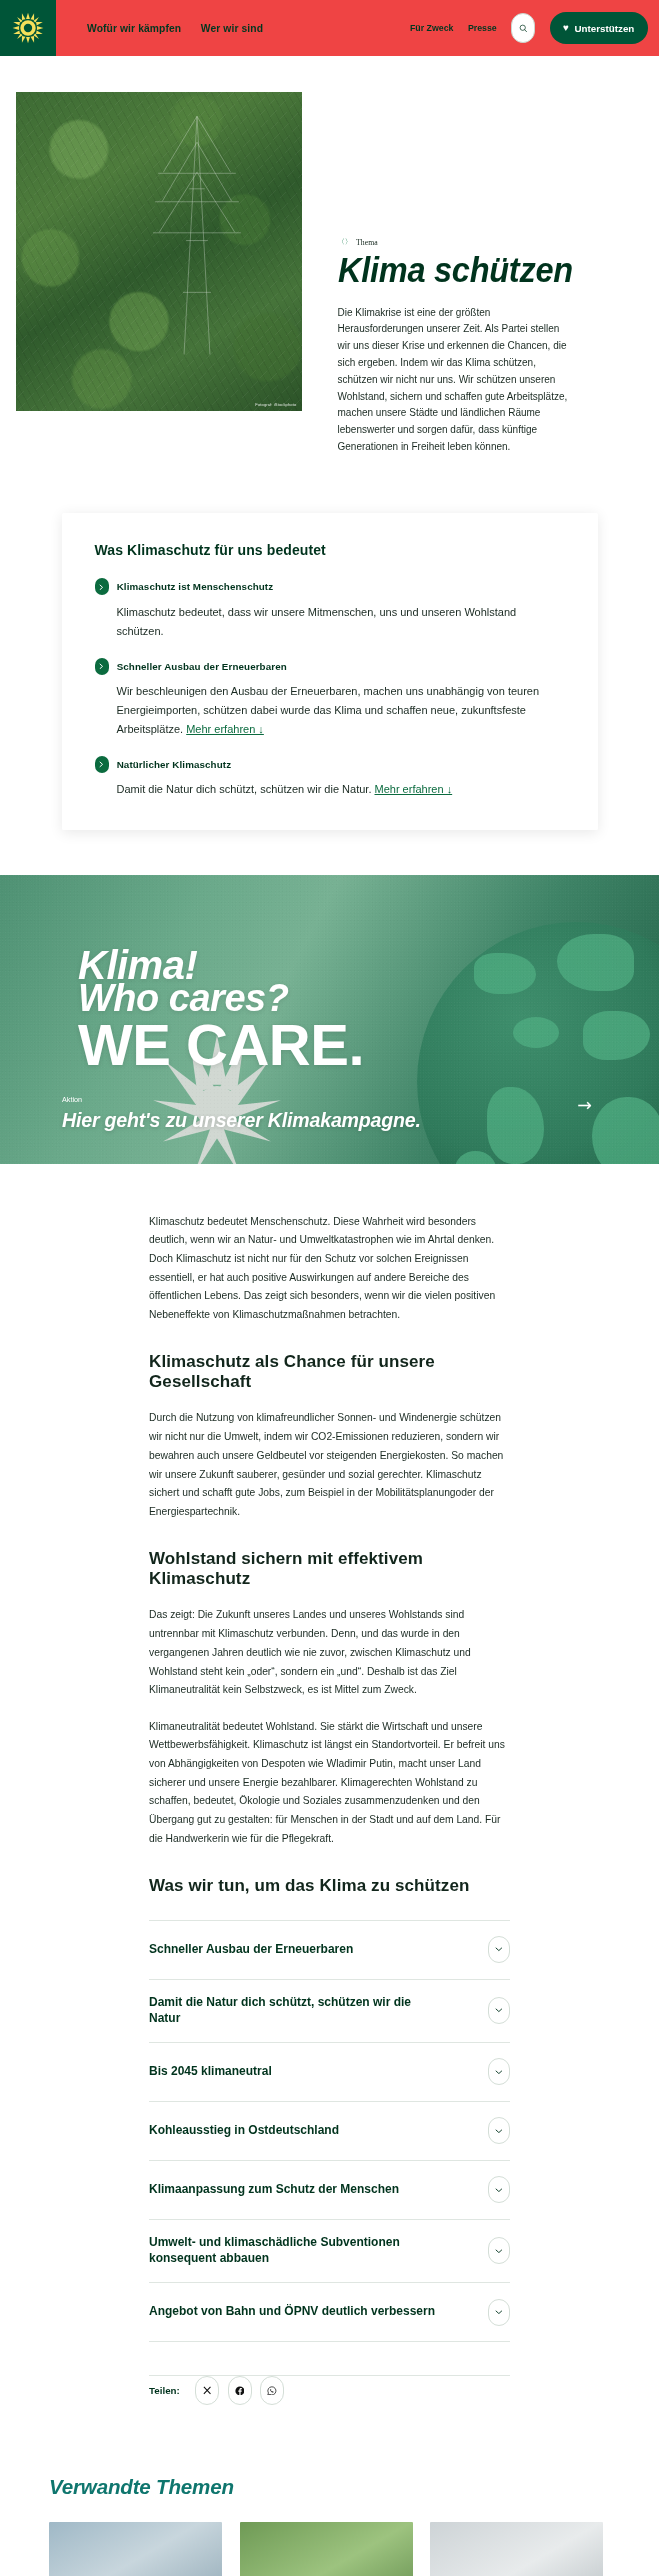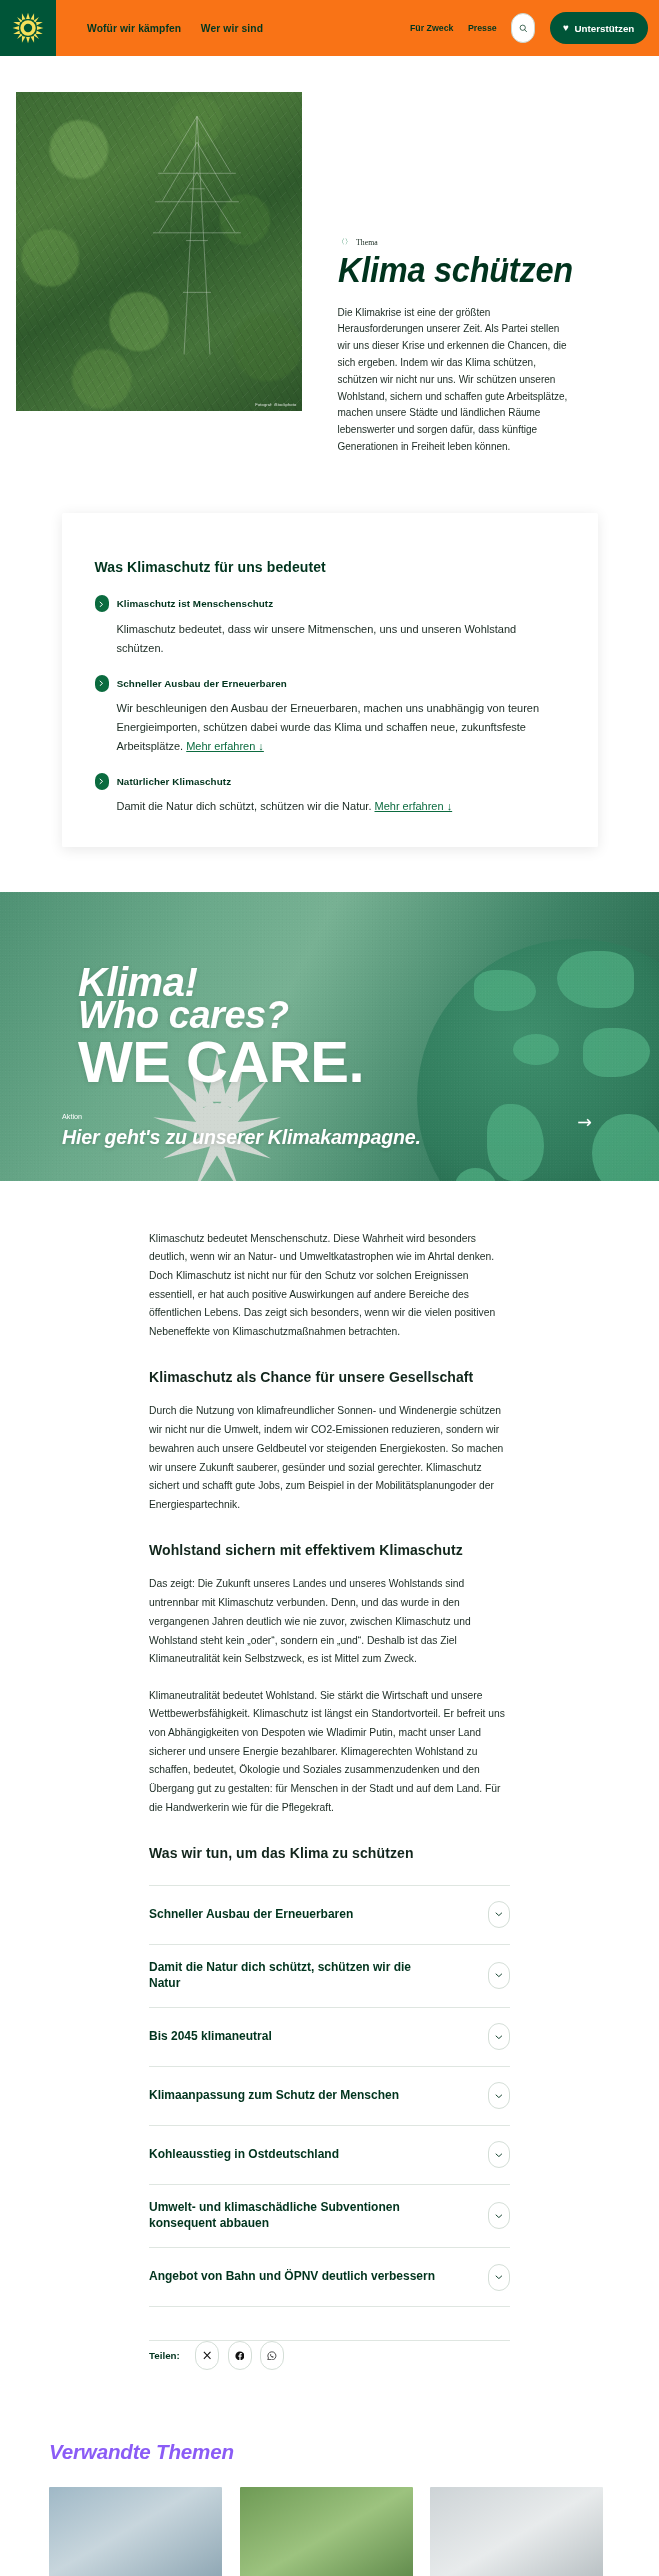--- a/index.html
+++ b/index.html
@@ -12,21 +12,21 @@
     width: 659px;
     min-height: 2976px;
     position: relative;
     overflow-x: hidden;
   }
 
   
   .header {
     position: relative;
     height: 56px;
-    background: #f97316;
+    background: #ef4444;
     display: flex;
     align-items: flex-end;
     z-index: 50;
   }
   .logo-block {
     width: 56px; height: 56px;
     background: #005538;
     display: flex; align-items: center; justify-content: center;
     flex: none;
   }
@@ -108,21 +108,21 @@
 
   
   .meaning-wrap { padding: 57px 0 0 0; display:flex; justify-content:center; }
   .meaning-card {
     width: 536px; background: #fff; border-radius: 1.5px;
     box-shadow: 0 2.1px 13.4px rgba(0,0,0,.09);
     padding: 29px 33px 30px 33px;
   }
   .meaning-title {
     font-family:"Liberation Sans Narrow","Liberation Sans",sans-serif;
-    font-weight:700; font-size: 14px; color:#00331d; margin-bottom: 20.6px; letter-spacing:0.1px;margin-top:17px;
+    font-weight:700; font-size: 14px; color:#00331d; margin-bottom: 20.6px; letter-spacing:0.1px;
   }
   .meaning-item { margin-bottom: 16.5px; }
   .meaning-item:last-child { margin-bottom: 0; }
   .meaning-head { display: flex; align-items: center; gap: 8.2px; margin-bottom: 7.2px; }
   .chev-badge {
     width: 14px; height: 17px; border-radius: 515px; background: #0b6b3f;
     display:flex; align-items:center; justify-content:center; flex:none; cursor:pointer;
   }
   .meaning-h {
     font-family:"Liberation Sans Narrow","Liberation Sans",sans-serif;
@@ -184,21 +184,21 @@
   }
 
   
   .article { width: 361px; margin: 49px auto 0 auto; }
   .art-p {
     font-family:"Liberation Sans Narrow","Liberation Sans",sans-serif;
     font-size: 10.3px; line-height: 1.82; color: #1a2a22; margin-bottom: 17.5px;
   }
   .art-h2 {
     font-family:"Liberation Sans Narrow","Liberation Sans",sans-serif;
-    font-weight: 700; font-size: 14px; color: #12261c; margin: 27px 0 17.5px 0; letter-spacing:0.1px;
+    font-weight: 700; font-size: 17px; color: #12261c; margin: 27px 0 17.5px 0; letter-spacing:0.1px;
   }
 
   
   .accordion { margin-top: 24px; }
   .acc-item {
     border-top: 0.5px solid #dfe6e1; padding: 15.5px 0 15.5px 0;
     display:flex; align-items:center; justify-content: space-between; gap: 12.4px; cursor:pointer;
   }
   .acc-item:last-child { border-bottom: 0.5px solid #dfe6e1; }
   .acc-label {
@@ -220,21 +220,21 @@
   .share-icons { display:flex; gap: 8.2px; }
   .share-btn {
     width: 24px; height: 29px; border:0.5px solid #d4ded7; border-radius: 515px; background:#fff;
     display:flex; align-items:center; justify-content:center; cursor:pointer;
   }
 
   
   .related { margin-top: 49px; padding: 0 49px 0 49px; }
   .related-title {
     font-family:"Liberation Sans Narrow","Liberation Sans",sans-serif;
-    font-weight:700; font-style:italic; font-size: 20.6px; color:#8b5cf6; letter-spacing:-0.2px;
+    font-weight:700; font-style:italic; font-size: 20.6px; color:#0f766e; letter-spacing:-0.2px;
     margin-bottom: 23px;
   }
   .related-grid { display:flex; gap: 17.5px; }
   .rel-card { width: 173px; cursor:pointer; }
   .rel-thumb {
     width: 173px; height: 120px; border-radius: 1px; background:#e9ede9; overflow:hidden; position:relative;
   }
   .rel-thumb.t1 { background: linear-gradient(150deg,#9fb8c6 0%,#c8d6dd 40%,#7f9aa9 100%); }
   .rel-thumb.t2 { background: linear-gradient(150deg,#6e9a55 0%,#9dc37f 45%,#4f7a3d 100%); }
   .rel-thumb.t3 { background: linear-gradient(150deg,#cdd3d6 0%,#e8ebec 45%,#aab3b7 100%); }
@@ -429,29 +429,29 @@
     </div>
     <div class="acc-item">
       <span class="acc-label">Bis 2045 klimaneutral</span>
       <span class="acc-toggle">
           <svg width="7.7" height="4.6" viewBox="0 0 15 9">
             <polyline points="2,2 7.5,7 13,2" fill="none" stroke="#00331d" stroke-width="1.8" stroke-linecap="round" stroke-linejoin="round"></polyline>
           </svg>
         </span>
     </div>
     <div class="acc-item">
+      <span class="acc-label">Kohleausstieg in Ostdeutschland</span>
+      <span class="acc-toggle">
+          <svg width="7.7" height="4.6" viewBox="0 0 15 9">
+            <polyline points="2,2 7.5,7 13,2" fill="none" stroke="#00331d" stroke-width="1.8" stroke-linecap="round" stroke-linejoin="round"></polyline>
+          </svg>
+        </span>
+    </div>
+    <div class="acc-item">
       <span class="acc-label">Klimaanpassung zum Schutz der Menschen</span>
-      <span class="acc-toggle">
-          <svg width="7.7" height="4.6" viewBox="0 0 15 9">
-            <polyline points="2,2 7.5,7 13,2" fill="none" stroke="#00331d" stroke-width="1.8" stroke-linecap="round" stroke-linejoin="round"></polyline>
-          </svg>
-        </span>
-    </div>
-    <div class="acc-item">
-      <span class="acc-label">Kohleausstieg in Ostdeutschland</span>
       <span class="acc-toggle">
           <svg width="7.7" height="4.6" viewBox="0 0 15 9">
             <polyline points="2,2 7.5,7 13,2" fill="none" stroke="#00331d" stroke-width="1.8" stroke-linecap="round" stroke-linejoin="round"></polyline>
           </svg>
         </span>
     </div>
     <div class="acc-item">
       <span class="acc-label">Umwelt- und klimaschädliche Subventionen konsequent abbauen</span>
       <span class="acc-toggle">
           <svg width="7.7" height="4.6" viewBox="0 0 15 9">

